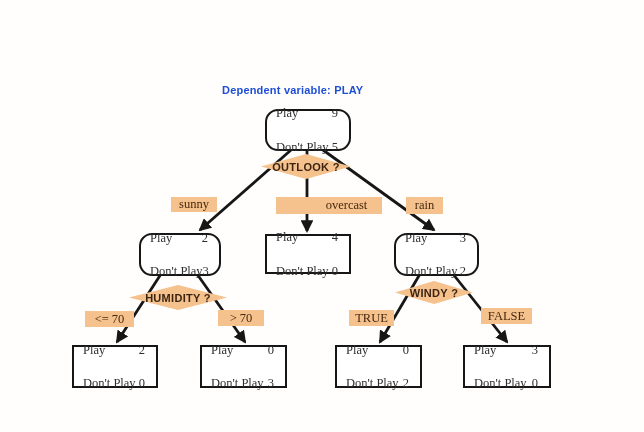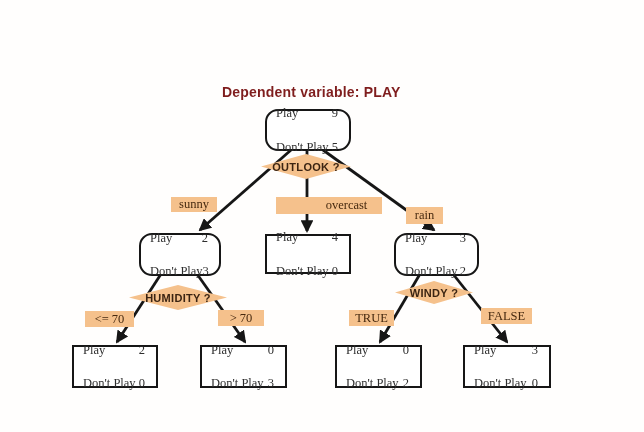--- a/index.html
+++ b/index.html
@@ -4,22 +4,22 @@
 <style>
   html,body { margin:0; padding:0; background:#fff; }
   .stage {
     position:relative; width:644px; height:432px;
     background:#fffefd; overflow:hidden;
     font-family:"Liberation Serif", serif;
   }
   .title {
     position:absolute; left:222px; top:84px;
     font-family:"Liberation Sans", sans-serif;
-    font-weight:bold; font-size:14px; letter-spacing:.2px;
-    color:#7f1d1d; white-space:nowrap;
+    font-weight:bold; font-size:11px; letter-spacing:.2px;
+    color:#1d4ed8; white-space:nowrap;
   }
   svg.edges { position:absolute; left:0; top:0; }
   .node {
     position:absolute; background:#fff; box-sizing:border-box;
     border:2.6px solid #161616;
     display:flex; flex-direction:column; justify-content:center; gap:17px;
   }
   .node.rounded { border-radius:13px; }
   .node .row {
     display:flex; justify-content:space-between;
@@ -77,21 +77,21 @@
   </div>
   <div class="diamond" style="left:395px;top:281px;width:78px;height:23px;">
     <span>WINDY ?</span>
   </div>
   <div class="diamond" style="left:129px;top:285px;width:98px;height:25px;">
     <span>HUMIDITY ?</span>
   </div>
 
   <div class="blabel" style="left:171px;top:197px;width:46px;height:15px;">sunny</div>
   <div class="blabel" style="left:276px;top:197px;width:71px;height:17px;padding-left:35px;">overcast</div>
-  <div class="blabel" style="left:406px;top:197px;width:37px;height:17px;margin-top:10px;">rain</div>
+  <div class="blabel" style="left:406px;top:197px;width:37px;height:17px;">rain</div>
   <div class="blabel" style="left:85px;top:311px;width:49px;height:16px;">&lt;= 70</div>
   <div class="blabel" style="left:218px;top:310px;width:46px;height:16px;">&gt; 70</div>
   <div class="blabel" style="left:349px;top:310px;width:45px;height:16px;">TRUE</div>
   <div class="blabel" style="left:481px;top:308px;width:51px;height:16px;">FALSE</div>
 
   <div class="node rounded" style="left:265px;top:109px;width:86px;height:42px;">
     <div class="row">
       <span>Play</span>
       <span>9</span>
     </div>

